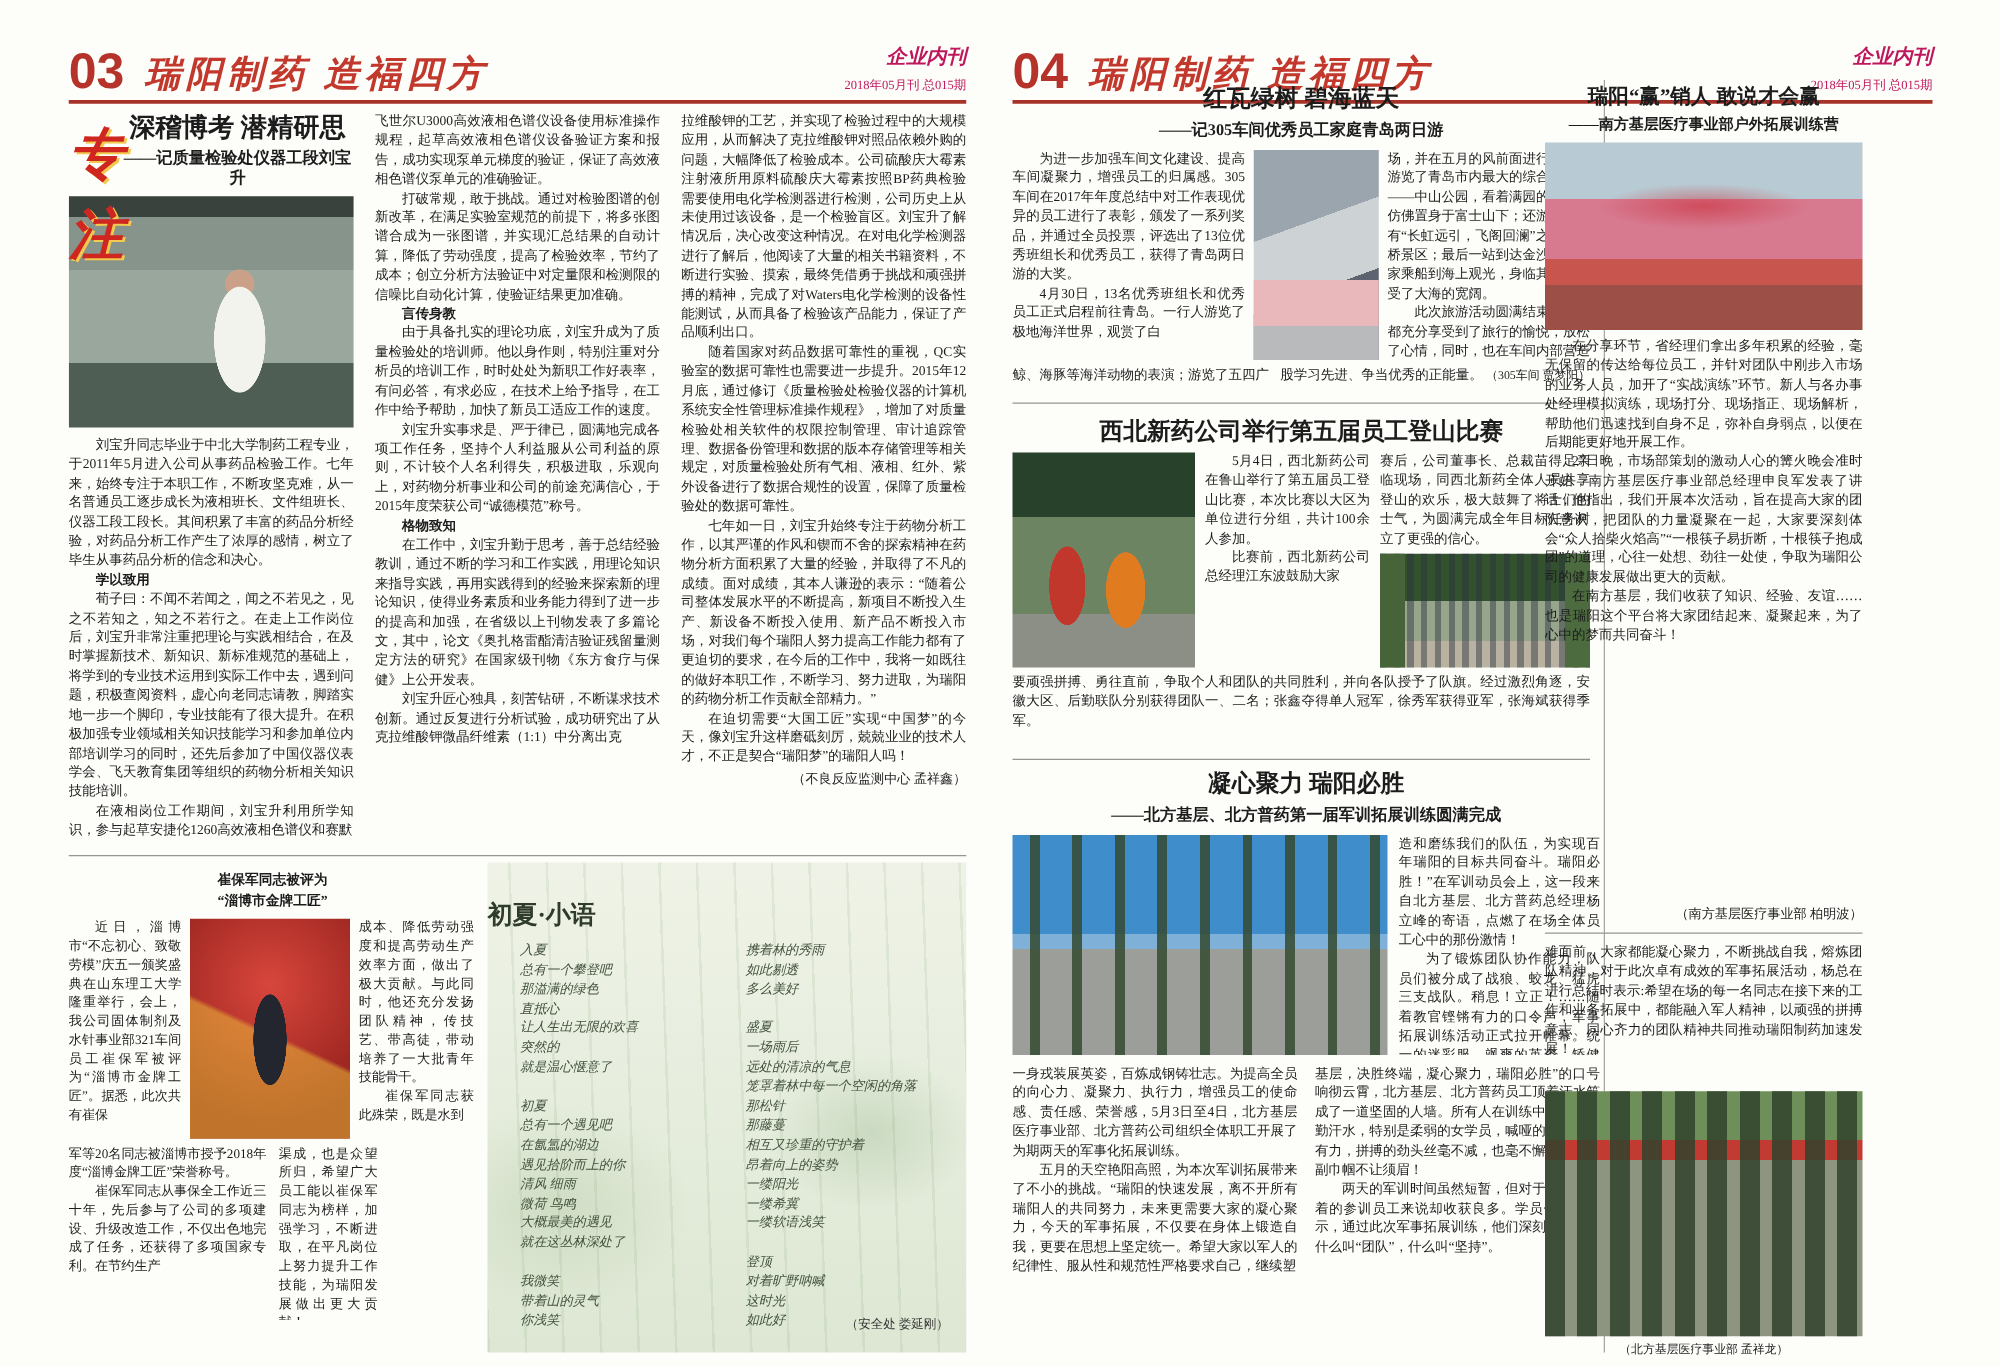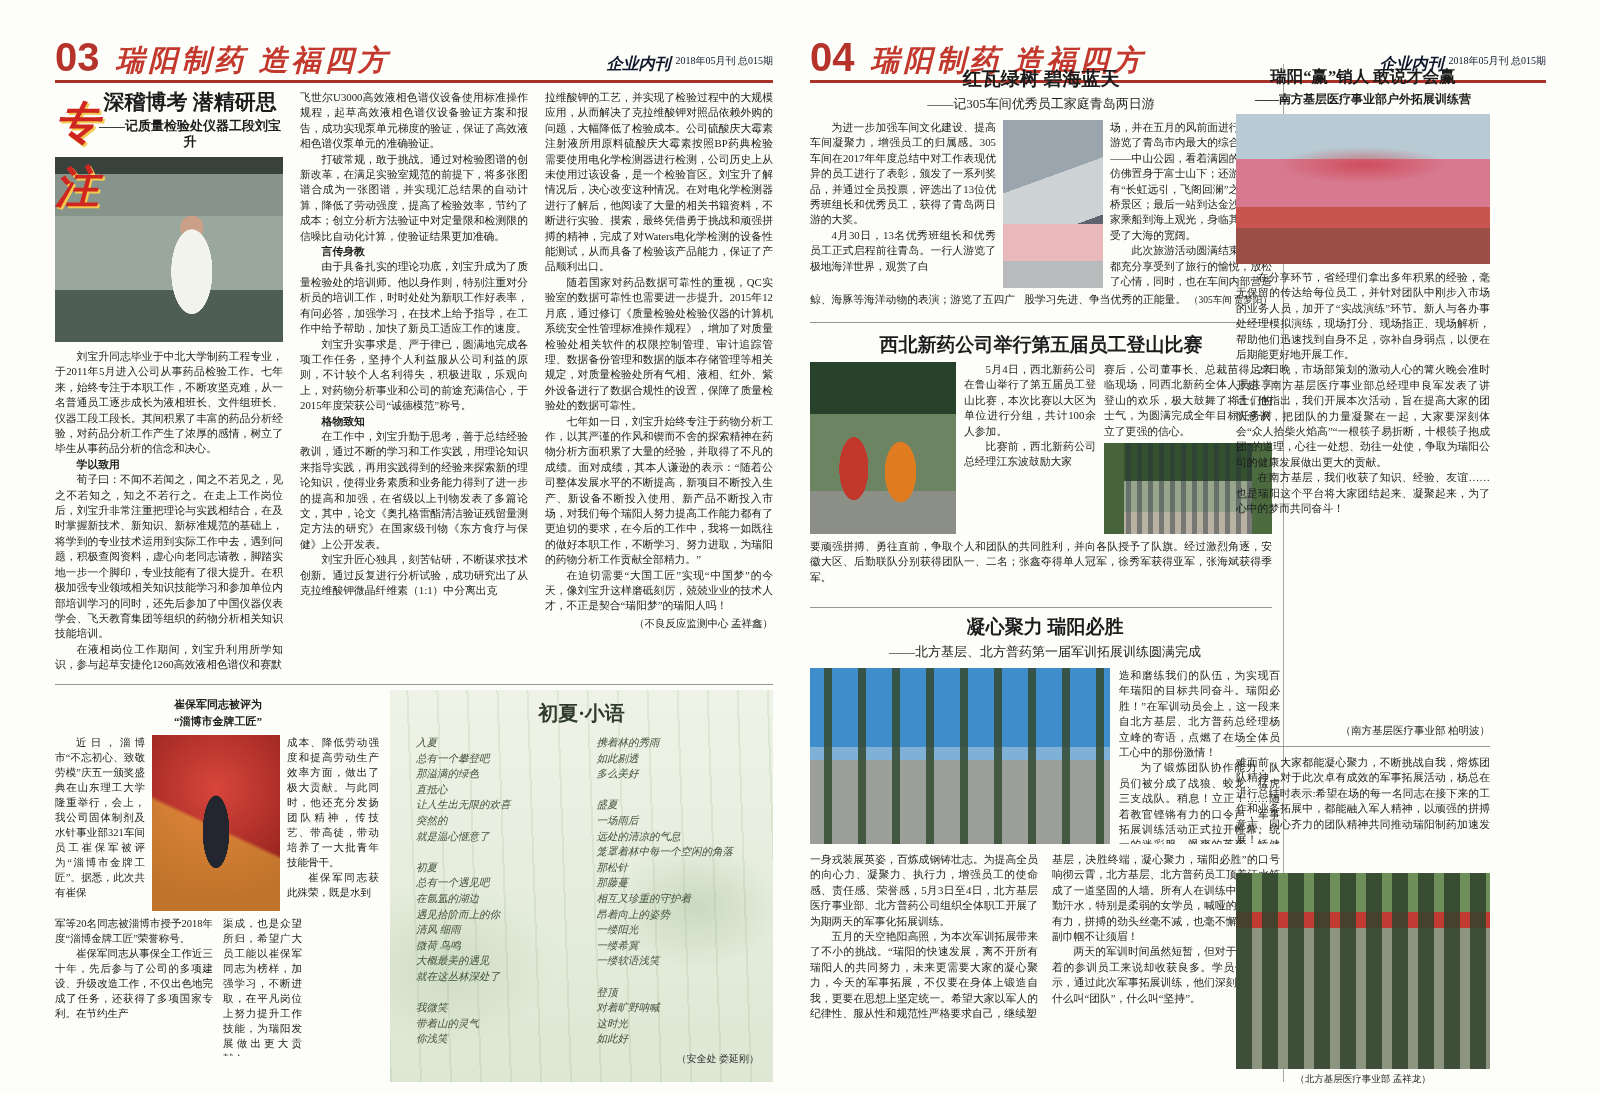--- a/index.html
+++ b/index.html
@@ -3,21 +3,21 @@
 <meta charset="utf-8">
 <style>
   html,body{margin:0;padding:0;background:#d9d9d5;}
   .sheet{position:relative;width:1600px;height:1093px;background:#fdfdfa;
          font-family:"Liberation Serif","DejaVu Serif",serif;color:#1c1c1c;overflow:hidden;}
   
   .masthead{position:absolute;top:30px;height:50px;}
   .mh-row{display:flex;align-items:flex-end;border-bottom:3px solid #a63228;padding-bottom:5px;height:45px;}
   .mh-num{font-size:40px;font-weight:bold;color:#b5332a;line-height:.9;font-family:"Liberation Sans",sans-serif;}
   .mh-brand{font-size:29px;font-weight:bold;font-style:italic;color:#c2382c;margin-left:16px;letter-spacing:4px;line-height:1;}
-  .mh-right{margin-left:auto;color:#0f172a;white-space:nowrap;display:flex;align-items:flex-start;gap:5px;}
+  .mh-right{margin-left:auto;color:#be185d;white-space:nowrap;display:flex;align-items:flex-end;gap:5px;flex-direction:column;}
   .mh-journal{font-size:16px;font-weight:bold;font-style:italic;}
   .mh-issue{font-size:10px;}
   
   .col p{margin:0;text-indent:2em;text-align:justify;}
   .col p.cont{text-indent:0;}
   .col p.subhead{font-weight:bold;}
   .sig{text-align:right;font-size:10.5px;margin-top:2px;}
   .hrule{position:absolute;height:1px;background:#97958f;}
   .vrule{position:absolute;width:1px;background:#a8a6a0;}
   
@@ -46,29 +46,29 @@
       radial-gradient(circle at 50% 30%,#d8463c,#8f1f1a 80%);}
   .a-colR{width:92px;overflow:hidden;}
   .award-row2{display:flex;gap:10px;margin-top:5px;height:140px;}
   .award-row2 .col{width:50%;overflow:hidden;}
   .poem{position:absolute;left:390px;top:690px;width:383px;height:392px;overflow:hidden;
     background:
       repeating-linear-gradient(88deg,rgba(110,150,95,.12) 0 2px,rgba(0,0,0,0) 2px 30px),
       radial-gradient(ellipse 120px 90px at 80% 55%,rgba(120,160,110,.25),rgba(0,0,0,0) 70%),
       radial-gradient(ellipse 150px 120px at 15% 70%,rgba(140,170,120,.22),rgba(0,0,0,0) 70%),
       linear-gradient(180deg,#eff3e7,#dde7d3);}
-  .poem-title{font-size:20px;font-weight:bold;color:#2f3c2b;text-align:center;margin:10px 0 8px 0;}
+  .poem-title{font-size:20px;font-weight:bold;color:#2f3c2b;text-align:left;margin:28px 0 8px 0;}
   .poem-cols{display:flex;padding:0 26px;gap:30px;}
   .poem-col{font-size:10.5px;line-height:15.6px;color:#42523d;font-style:italic;width:50%;}
   .poem-col p{margin:0;}
   .poem-sig{position:absolute;right:14px;bottom:16px;font-size:10px;color:#333;font-style:normal;}
   
   .artA{position:absolute;left:810px;top:64px;width:462px;height:254px;}
   .a4-title{font-size:19px;font-weight:bold;text-align:center;margin:2px 0 3px 0;}
-  .a4-sub{font-size:13px;font-weight:normal;text-align:center;margin:0 0 7px 0;}
+  .a4-sub{font-size:13px;font-weight:bold;text-align:center;margin:0 0 7px 0;}
   .artA-row{display:flex;gap:7px;height:168px;}
   .qa-colL{width:186px;overflow:hidden;font-size:10.8px;line-height:15.4px;}
   .qa-photo{width:100px;height:168px;
     background:
       linear-gradient(180deg,rgba(0,0,0,0) 62%,#e8b8ba 62% 84%,#b9babc 84%),
       linear-gradient(160deg,#9aa5ad 0 36%,#cdd3d4 36% 64%,#5d6470 64%);}
   .qa-colR{flex:1;overflow:hidden;font-size:10.8px;line-height:15.4px;}
   .artA-bottom{display:flex;justify-content:space-between;font-size:10.8px;margin-top:5px;gap:8px;text-align:right;}
   .artB{position:absolute;left:810px;top:330px;width:462px;height:272px;}
   .artB-row{display:flex;gap:8px;height:172px;margin-top:4px;}
@@ -152,21 +152,21 @@
           <p>刘宝升同志毕业于中北大学制药工程专业，于2011年5月进入公司从事药品检验工作。七年来，始终专注于本职工作，不断攻坚克难，从一名普通员工逐步成长为液相班长、文件组班长、仪器工段工段长。其间积累了丰富的药品分析经验，对药品分析工作产生了浓厚的感情，树立了毕生从事药品分析的信念和决心。</p>
           <p class="subhead">学以致用</p>
           <p>荀子曰：不闻不若闻之，闻之不若见之，见之不若知之，知之不若行之。在走上工作岗位后，刘宝升非常注重把理论与实践相结合，在及时掌握新技术、新知识、新标准规范的基础上，将学到的专业技术运用到实际工作中去，遇到问题，积极查阅资料，虚心向老同志请教，脚踏实地一步一个脚印，专业技能有了很大提升。在积极加强专业领域相关知识技能学习和参加单位内部培训学习的同时，还先后参加了中国仪器仪表学会、飞天教育集团等组织的药物分析相关知识技能培训。</p>
           <p>在液相岗位工作期间，刘宝升利用所学知识，参与起草安捷伦1260高效液相色谱仪和赛默</p>
         </div>
     </div>
     <div class="fcol col">
         <p class="cont">飞世尔U3000高效液相色谱仪设备使用标准操作规程，起草高效液相色谱仪设备验证方案和报告，成功实现泵单元梯度的验证，保证了高效液相色谱仪泵单元的准确验证。</p>
         <p>打破常规，敢于挑战。通过对检验图谱的创新改革，在满足实验室规范的前提下，将多张图谱合成为一张图谱，并实现汇总结果的自动计算，降低了劳动强度，提高了检验效率，节约了成本；创立分析方法验证中对定量限和检测限的信噪比自动化计算，使验证结果更加准确。</p>
         <p class="subhead">言传身教</p>
-        <p>由于具备扎实的理论功底，刘宝升成为了质量检验处的培训师。他以身作则，特别注重对分析员的培训工作，时时处处为新职工作好表率，有问必答，加强学习，在技术上给予指导，在工作中给予帮助，加快了新员工适应工作的速度。</p>
+        <p>由于具备扎实的理论功底，刘宝升成为了质量检验处的培训师。他以身作则，特别注重对分析员的培训工作，时时处处为新职工作好表率，有问必答，有求必应，在技术上给予指导，在工作中给予帮助，加快了新员工适应工作的速度。</p>
         <p>刘宝升实事求是、严于律已，圆满地完成各项工作任务，坚持个人利益服从公司利益的原则，不计较个人名利得失，积极进取，乐观向上，对药物分析事业和公司的前途充满信心，于2015年度荣获公司“诚德模范”称号。</p>
         <p class="subhead">格物致知</p>
         <p>在工作中，刘宝升勤于思考，善于总结经验教训，通过不断的学习和工作实践，用理论知识来指导实践，再用实践得到的经验来探索新的理论知识，使得业务素质和业务能力得到了进一步的提高和加强，在省级以上刊物发表了多篇论文，其中，论文《奥扎格雷酯清洁验证残留量测定方法的研究》在国家级刊物《东方食疗与保健》上公开发表。</p>
         <p>刘宝升匠心独具，刻苦钻研，不断谋求技术创新。通过反复进行分析试验，成功研究出了从克拉维酸钾微晶纤维素（1:1）中分离出克</p>
       </div>
     <div class="fcol">
       <div class="col">
           <p class="cont">拉维酸钾的工艺，并实现了检验过程中的大规模应用，从而解决了克拉维酸钾对照品依赖外购的问题，大幅降低了检验成本。公司硫酸庆大霉素注射液所用原料硫酸庆大霉素按照BP药典检验需要使用电化学检测器进行检测，公司历史上从未使用过该设备，是一个检验盲区。刘宝升了解情况后，决心改变这种情况。在对电化学检测器进行了解后，他阅读了大量的相关书籍资料，不断进行实验、摸索，最终凭借勇于挑战和顽强拼搏的精神，完成了对Waters电化学检测的设备性能测试，从而具备了检验该产品能力，保证了产品顺利出口。</p>
           <p>随着国家对药品数据可靠性的重视，QC实验室的数据可靠性也需要进一步提升。2015年12月底，通过修订《质量检验处检验仪器的计算机系统安全性管理标准操作规程》，增加了对质量检验处相关软件的权限控制管理、审计追踪管理、数据备份管理和数据的版本存储管理等相关规定，对质量检验处所有气相、液相、红外、紫外设备进行了数据合规性的设置，保障了质量检验处的数据可靠性。</p>
           <p>七年如一日，刘宝升始终专注于药物分析工作，以其严谨的作风和锲而不舍的探索精神在药物分析方面积累了大量的经验，并取得了不凡的成绩。面对成绩，其本人谦逊的表示：“随着公司整体发展水平的不断提高，新项目不断投入生产、新设备不断投入使用、新产品不断投入市场，对我们每个瑞阳人努力提高工作能力都有了更迫切的要求，在今后的工作中，我将一如既往的做好本职工作，不断学习、努力进取，为瑞阳的药物分析工作贡献全部精力。”</p>

